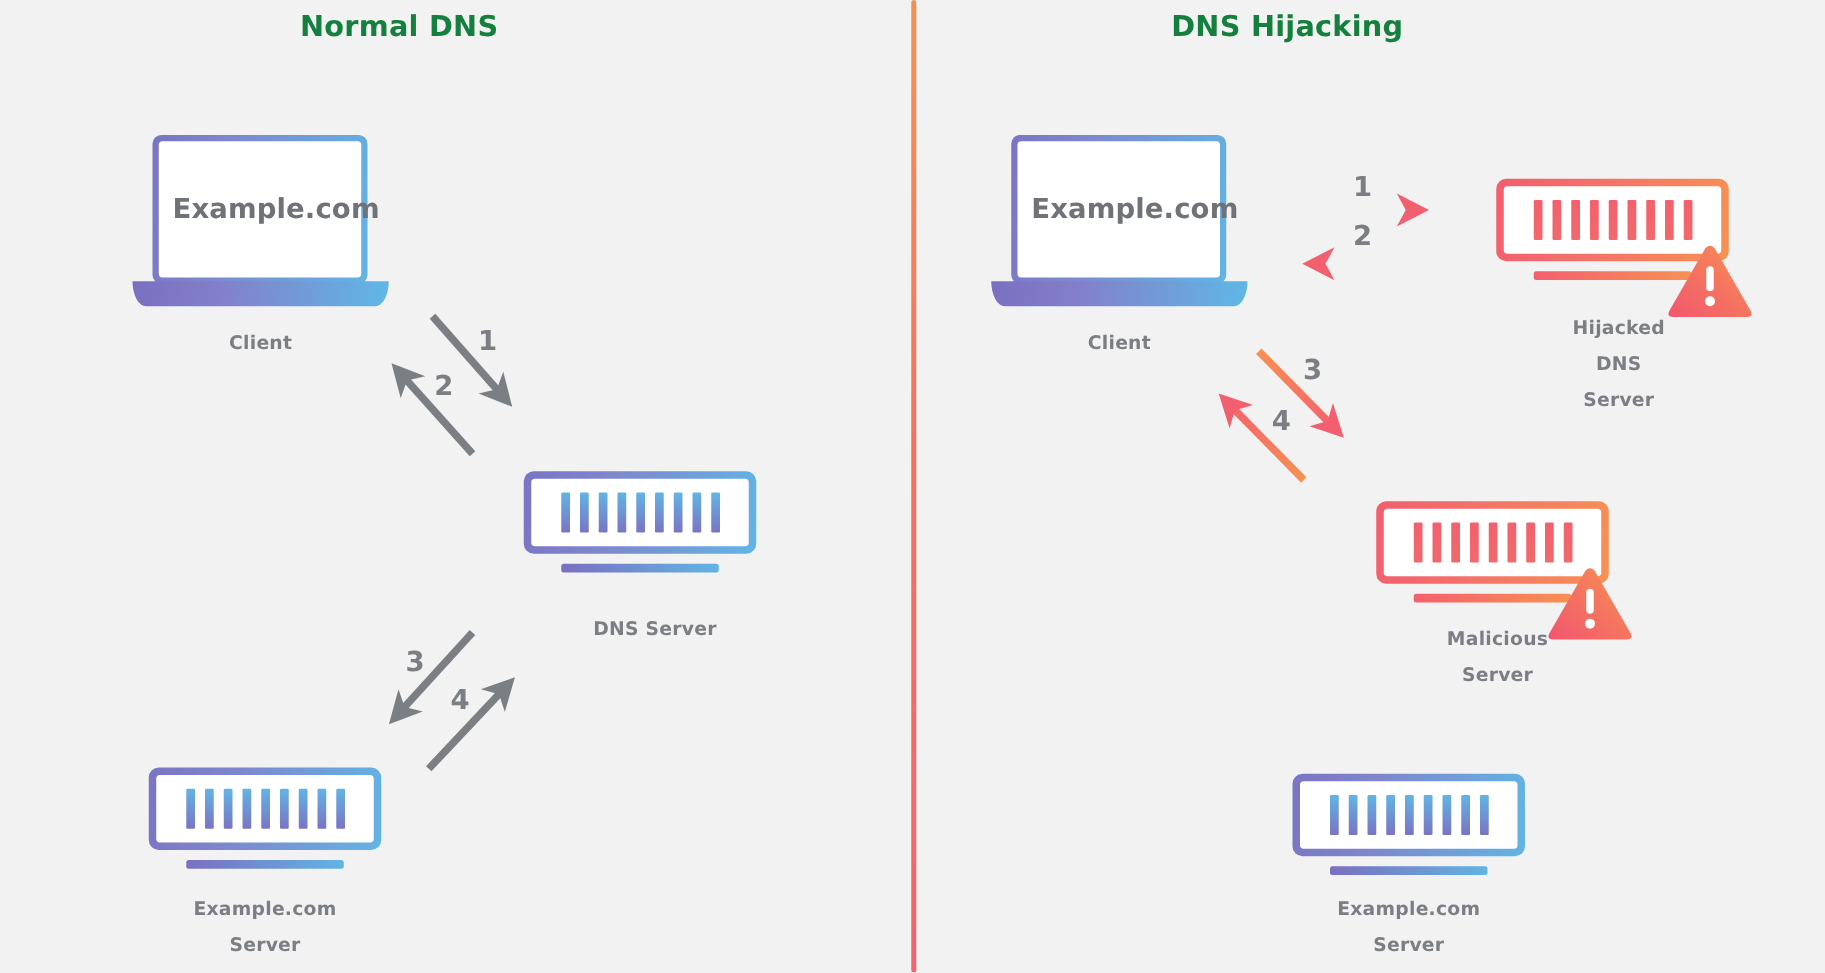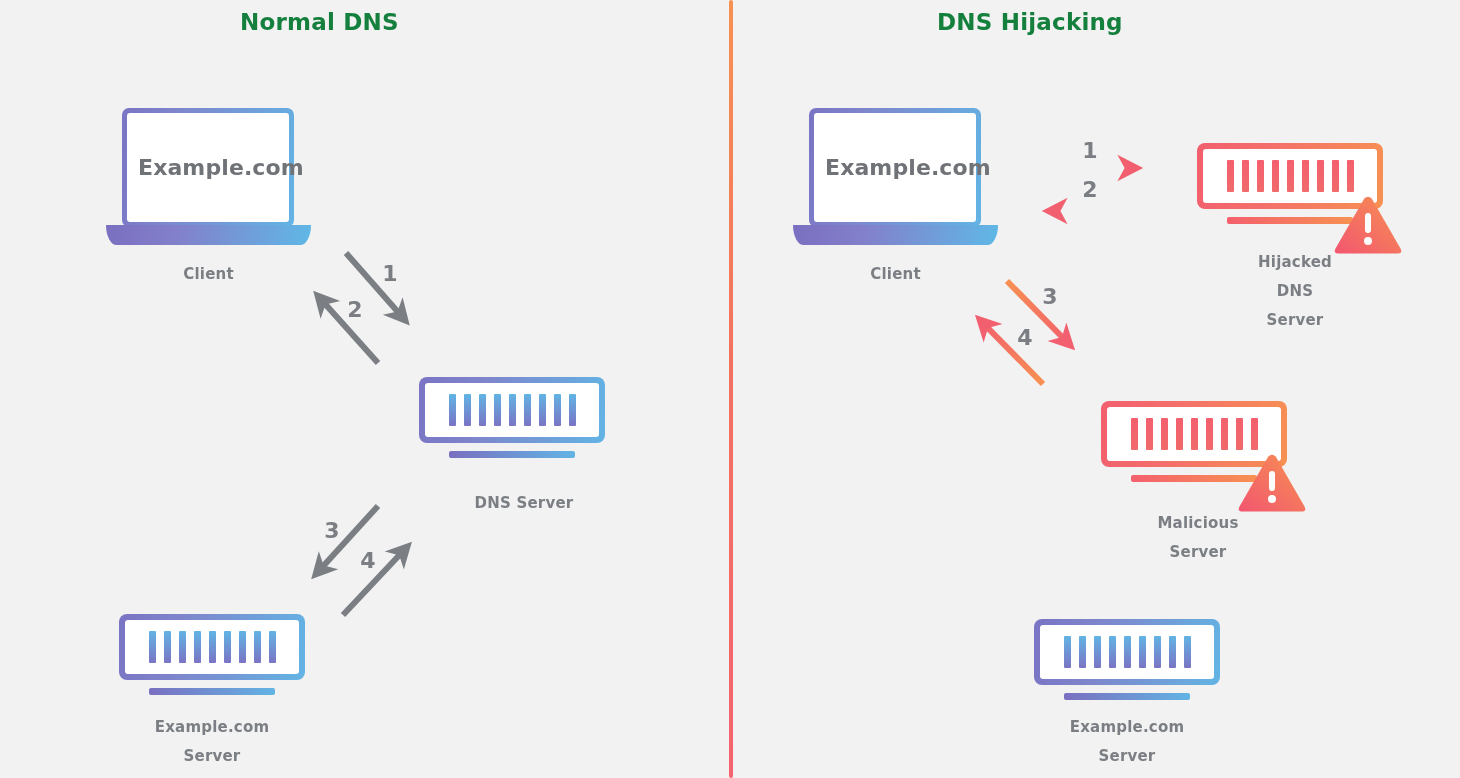--- a/index.html
+++ b/index.html
@@ -279,21 +279,21 @@
     </div>
     <div class="stand"></div>
     <div class="warn" style="left:135px;top:50px;">
       <svg viewBox="0 0 72 64">
         <path d="M32.3 5.5 Q36 1.8 39.7 5.5 L68.5 55.5 Q71 60.5 65.5 60.5 L6.5 60.5 Q1 60.5 3.5 55.5 Z" fill="url(#warnGrad)"></path>
         <rect x="33" y="20" width="6" height="20" rx="3" fill="#ffffff"></rect>
         <circle cx="36" cy="48" r="4" fill="#ffffff"></circle>
       </svg>
     </div>
   </div>
-  <div class="abs node-label" style="left:1075px;top:509px;width:246px;">
+  <div class="abs node-label" style="left:1075px;top:497px;width:246px;">
     <div>Malicious</div>
     <div>Server</div>
   </div>
 
   <div class="abs server blue" style="left:1034px;top:619px;">
     <div class="box">
       <div class="box-inner">
         <span class="bar"></span>
         <span class="bar"></span>
         <span class="bar"></span>

